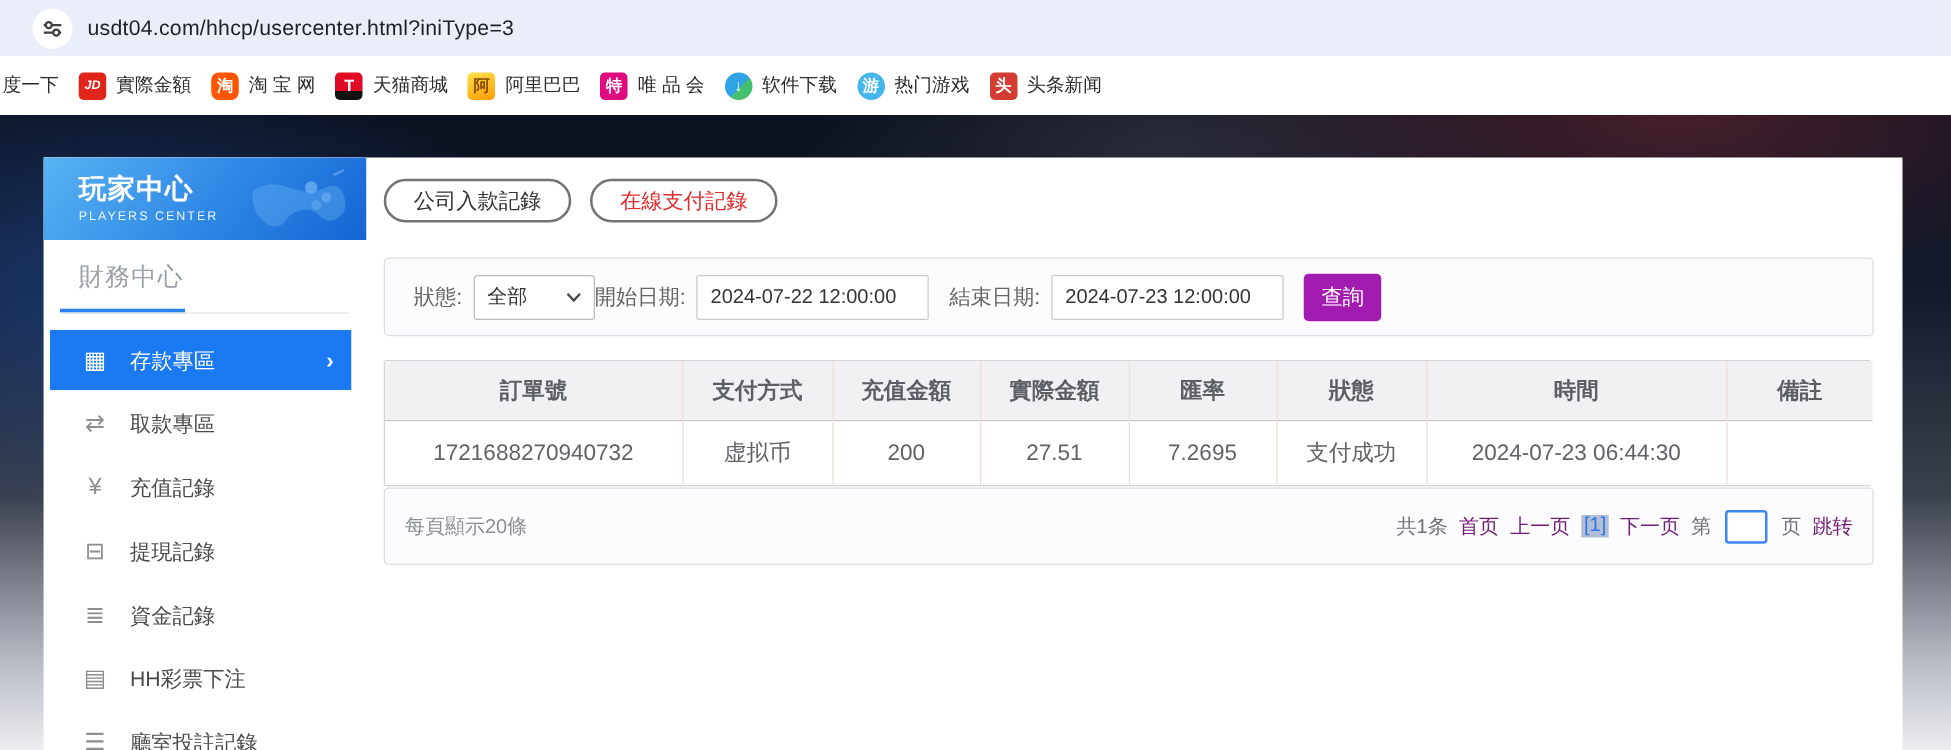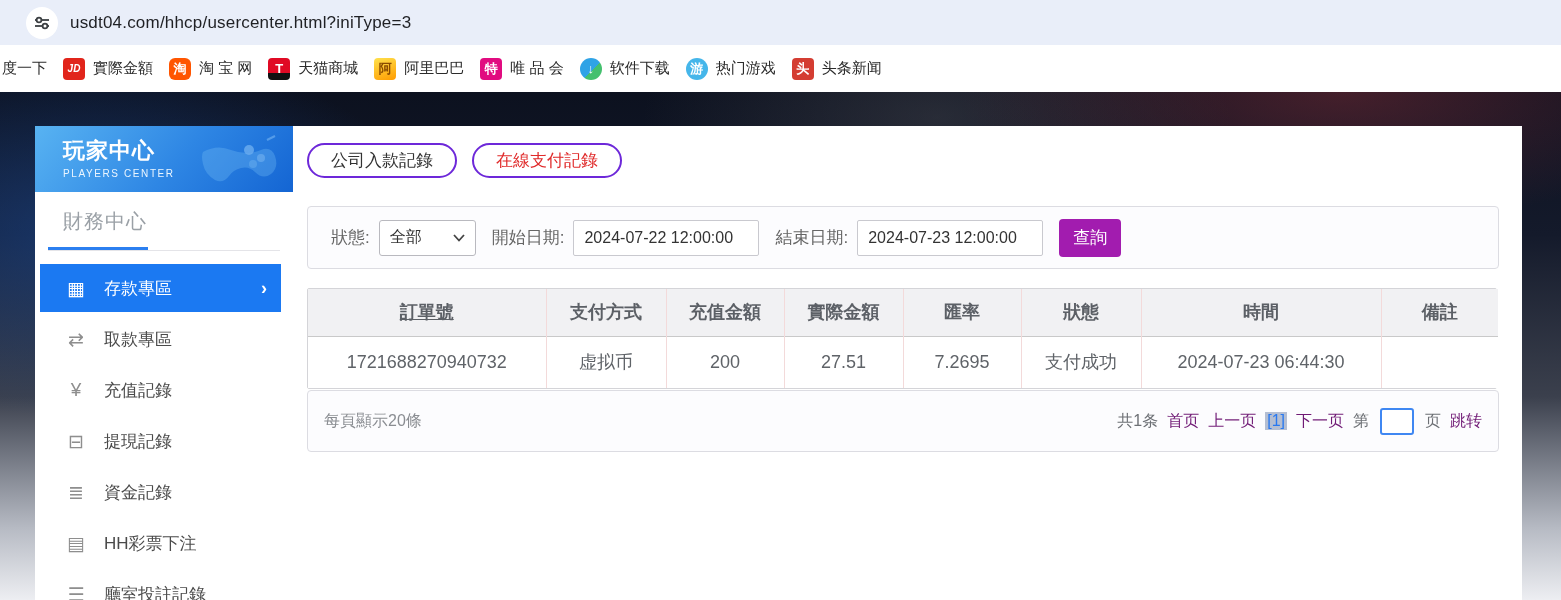--- a/index.html
+++ b/index.html
@@ -43,37 +43,37 @@
   .sb-nav { margin-top:13px; }
   .sb-item { height:48px; margin:0 12px 3px 5px; display:flex; align-items:center; padding-left:23px; cursor:pointer; color:#4a4a4a; font-size:17px; }
   .sb-item .sb-ic { width:26px; text-align:center; font-size:19px; color:#8e8e8e; margin-right:15px; }
   .sb-item.active { background:#1b79f2; color:#fff; }
   .sb-item.active .sb-ic { color:#fff; }
   .sb-item .chev { margin-left:auto; padding-right:14px; color:#fff; font-size:18px; font-weight:bold; }
 
   
   .main { flex:1; padding:17px 0 0 14px; }
   .tabs { display:flex; gap:15px; }
-  .tab { height:35px; padding:0 22px; border:2px solid #6d28d9; border-radius:18px; background:#fff;
+  .tab { height:35px; padding:0 22px; border:2px solid #737373; border-radius:18px; background:#fff;
     display:flex; align-items:center; font-size:17px; color:#333; cursor:pointer; }
   .tab.active { color:#e02b2b; }
 
   .panel { width:1192px; border:1px solid #dcdce2; border-radius:4px; background:#fcfcfe; }
   .filter-panel { margin-top:28px; height:63px; display:flex; align-items:center; padding-left:23px; }
   .flabel { font-size:17px; color:#666; margin-right:9px; }
-  .fselect { width:97px; height:36px; border:1px solid #b9b9bf; border-radius:3px; background:#fff; display:flex; align-items:center; padding:0 10px; font-size:16px; color:#333; margin-right:16px; cursor:pointer; }
+  .fselect { width:97px; height:36px; border:1px solid #b9b9bf; border-radius:3px; background:#fff; display:flex; align-items:center; padding:0 10px; font-size:16px; color:#333; cursor:pointer; }
   .fselect .chevron { margin-left:auto; }
   .finput { width:186px; height:36px; border:1px solid #c9c9cf; border-radius:2px; background:#fff; font-size:16px; color:#333; padding:0 10px; font-family:"Liberation Sans","DejaVu Sans",sans-serif; margin-right:16px; }
   .query-btn { width:62px; height:38px; background:#a21caf; color:#fff; border:none; border-radius:4px; font-size:17px; cursor:pointer; }
 
   
   .tablewrap { margin-top:19px; width:1190px; border:1px solid #d4d4d8; border-radius:2px; background:#fff; }
   table { border-collapse:collapse; width:100%; table-layout:fixed; }
   th { height:47px; background:#f1f1f3; font-size:18px; color:#5c6066; font-weight:bold; border-left:1px solid #f3dada; }
-  th:first-child { border-left:none;text-decoration:underline; }
+  th:first-child { border-left:none; }
   tbody tr { border-top:1px solid #c9c9c9; }
   td { height:52px; text-align:center; font-size:18px; color:#5f6368; border-left:1px solid #f3dada; background:#fff; }
   td:first-child { border-left:none; }
 
   
   .pag-panel { margin-top:1px; height:62px; display:flex; align-items:center; padding:0 16px 0 16px; }
   .page-size { font-size:16px; color:#8a8d92; }
   .pag-right { margin-left:auto; display:flex; align-items:center; gap:9px; font-size:16px; }
   .pag-total { color:#6d7075; }
   .pag-link { color:#701a75; cursor:pointer; }

